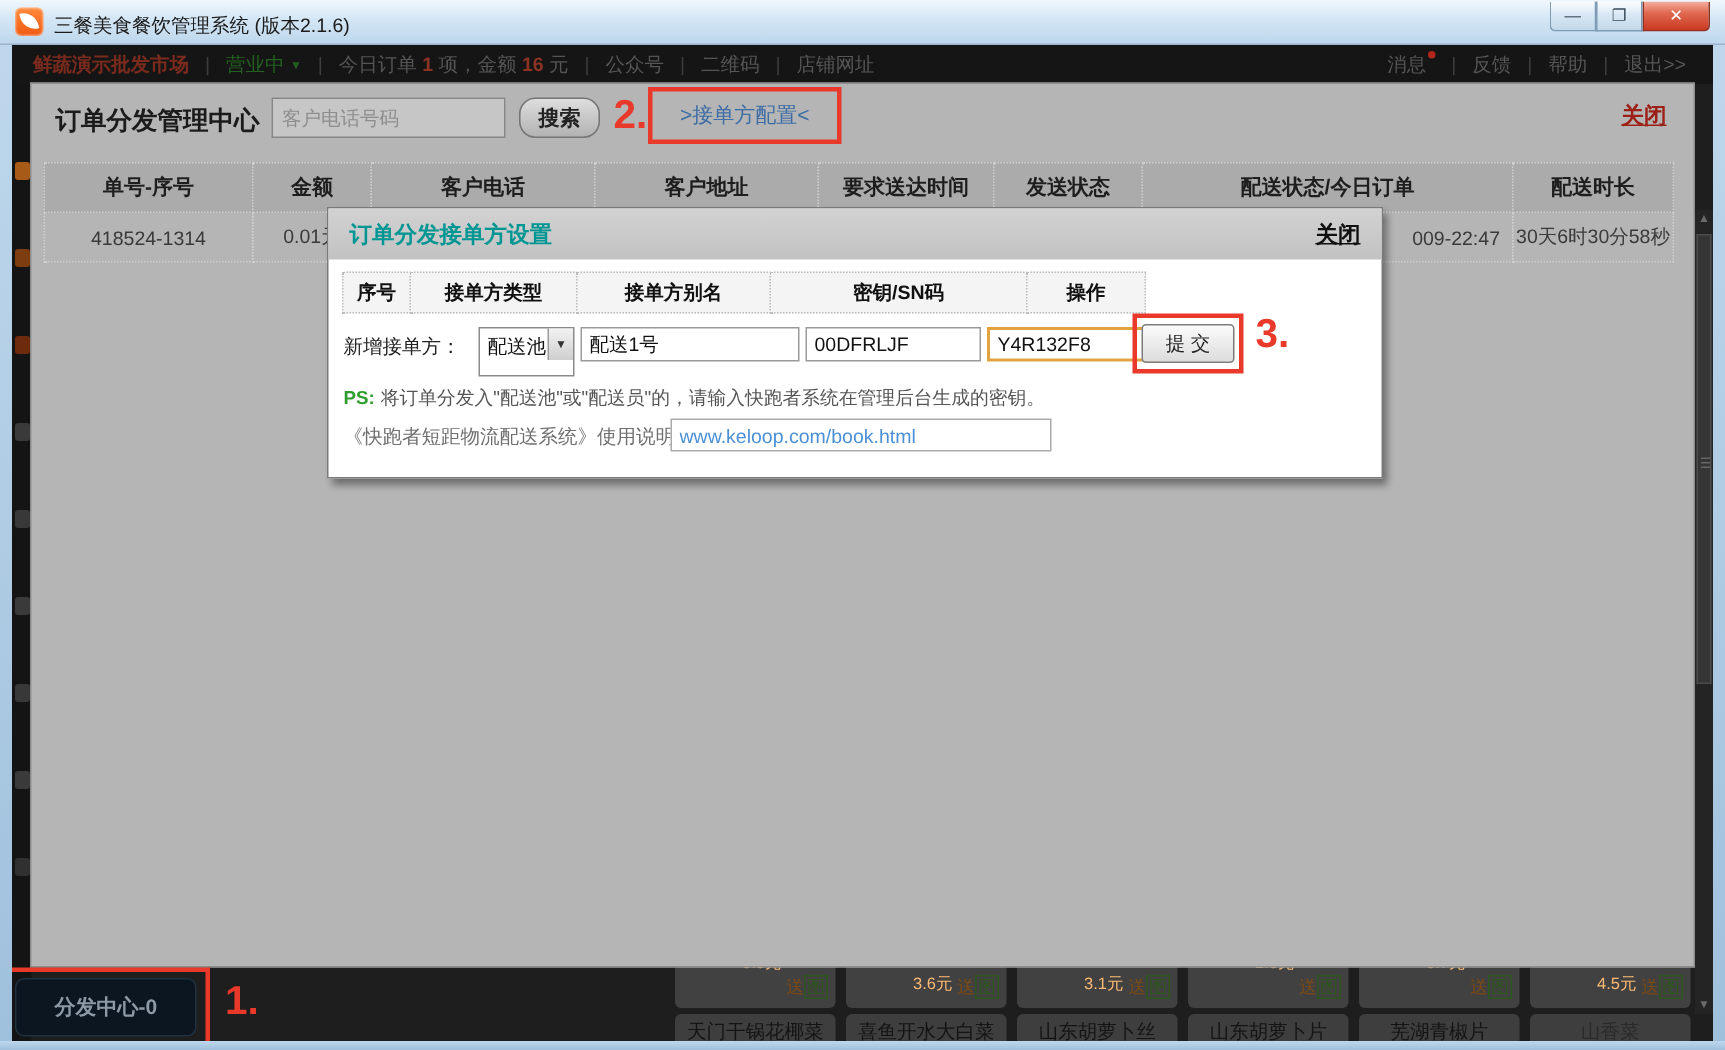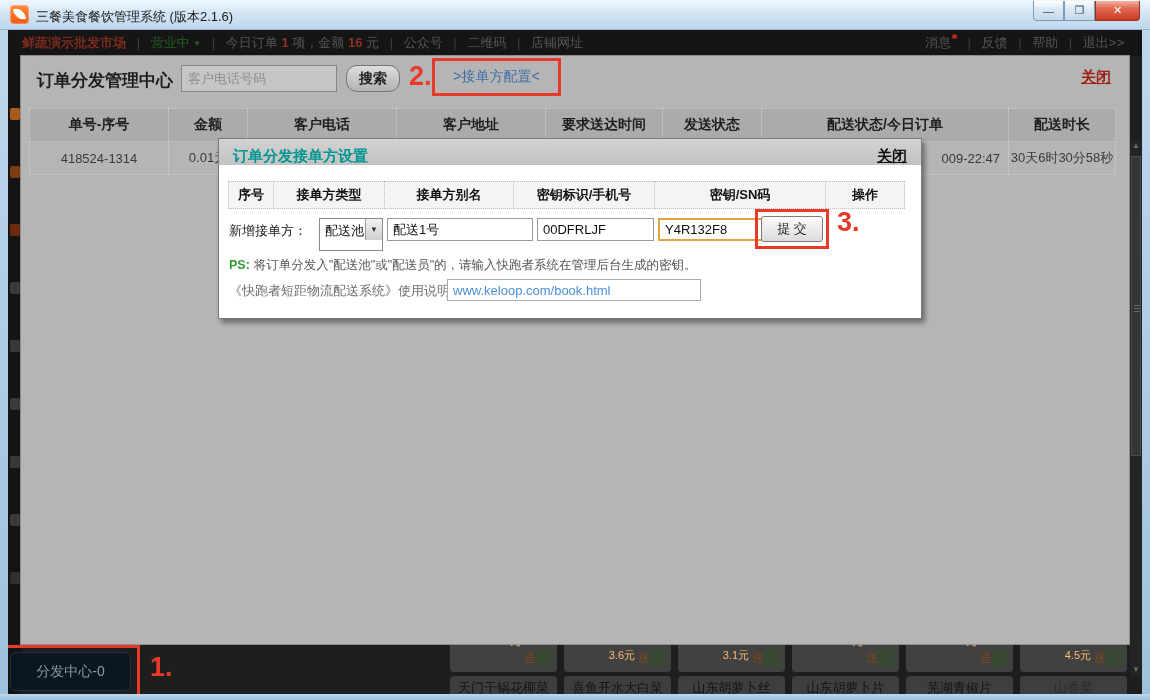--- a/index.html
+++ b/index.html
@@ -87,21 +87,21 @@
   .obody .ocell { height:33px; font-size:13px; color:#3a3a3a; border-top:none; }
   .c0{width:140px;} .c1{width:80px;} .c2{width:150px;} .c3{width:150px;}
   .c4{width:118px;} .c5{width:100px;} .c6{width:248px;} .c7{width:108px;}
   .amount { color:#9c2c20; }
   .green-txt { color:#2f7d2a; }
   .dur-txt { color:#557f22; }
 
   
   .dlg-rcv { position:absolute; left:218px; top:138px; width:704px; height:181px; background:#fff;
     border:1px solid #7a7a7a; box-shadow:3px 4px 5px rgba(0,0,0,.4); z-index:20; }
-  .rcv-head { position:absolute; left:0; top:0; width:100%; height:26px; background:linear-gradient(#d2d2d2,#c2c2c2); }
+  .rcv-head { position:absolute; left:0; top:0; width:100%; height:34px; background:linear-gradient(#d2d2d2,#c2c2c2); }
   .rcv-title { position:absolute; left:14px; top:8px; color:#009693; font-size:15px; font-weight:bold; }
   .rcv-close { position:absolute; right:14px; top:8px; color:#111; font-size:15px; font-weight:bold; text-decoration:underline; }
   .rtable { position:absolute; left:9px; top:42px; display:flex; }
   .rcell { border:1px dotted #bcbcbc; margin-right:-1px; height:28px; background:#f4f4f4;
     display:flex; align-items:center; justify-content:center; font-weight:bold; font-size:13px; color:#111; }
   .r0{width:46px;} .r1{width:112px;} .r2{width:130px;} .r3{width:142px;} .r4{width:172px;} .r5{width:80px;}
   .form-label { position:absolute; left:10px; top:83px; font-size:13px; color:#222; }
   .sel { position:absolute; left:100px; top:79px; width:64px; height:33px; border:1px solid #8a8a8a;
     background:#fff; font-size:13px; color:#111; }
   .sel-text { position:absolute; left:5px; top:3px; }
@@ -120,21 +120,21 @@
   .ann3 { left:618px; top:68px; }
   .ps-row { position:absolute; left:10px; top:118px; font-size:12.5px; color:#555; }
   .ps-tag { color:#2f9e2f; font-weight:bold; margin-right:4px; }
   .manual-row { position:absolute; left:10px; top:143px; font-size:13px; color:#6f6f6f; }
   .url-input { position:absolute; left:228px; top:140px; width:254px; height:22px;
     border:1px solid #aaa; background:#fff; color:#4b90d6; font-size:13px; padding:0 5px; }
 
   
   .box1 { left:3px; top:645px; width:137px; height:52px; z-index:41; }
   .dispatch-btn { position:absolute; left:10px; top:652px; width:121px; height:39px; background:#0b1620;
-    border:1px solid #20313f; border-radius:6px; color:#8d99a4; font-size:14px; font-weight:normal; z-index:42;
+    border:1px solid #20313f; border-radius:6px; color:#8d99a4; font-size:14px; font-weight:bold; z-index:42;
     display:flex; align-items:center; justify-content:center; }
   .ann1 { left:150px; top:652px; z-index:42; }
 </style>
 </head>
 <body>
 
 <div id="stage">
 
   <div class="appbg"></div>
 
@@ -260,21 +260,20 @@
 
   <div class="dlg-rcv">
     <div class="rcv-head">
       <span class="rcv-title">订单分发接单方设置</span>
       <span class="rcv-close">关闭</span>
     </div>
     <div class="rtable">
       <div class="rcell r0">序号</div>
       <div class="rcell r1">接单方类型</div>
       <div class="rcell r2">接单方别名</div>
-      <div class="rcell r3">密钥标识/手机号</div>
       <div class="rcell r4">密钥/SN码</div>
       <div class="rcell r5">操作</div>
     </div>
     <span class="form-label">新增接单方：</span>
     <div class="sel">
       <span class="sel-text">配送池</span>
       <span class="sel-btn">▼</span>
     </div>
     <input class="rinput in-alias" value="配送1号" style="">
     <input class="rinput in-keyid" value="00DFRLJF" style="">

